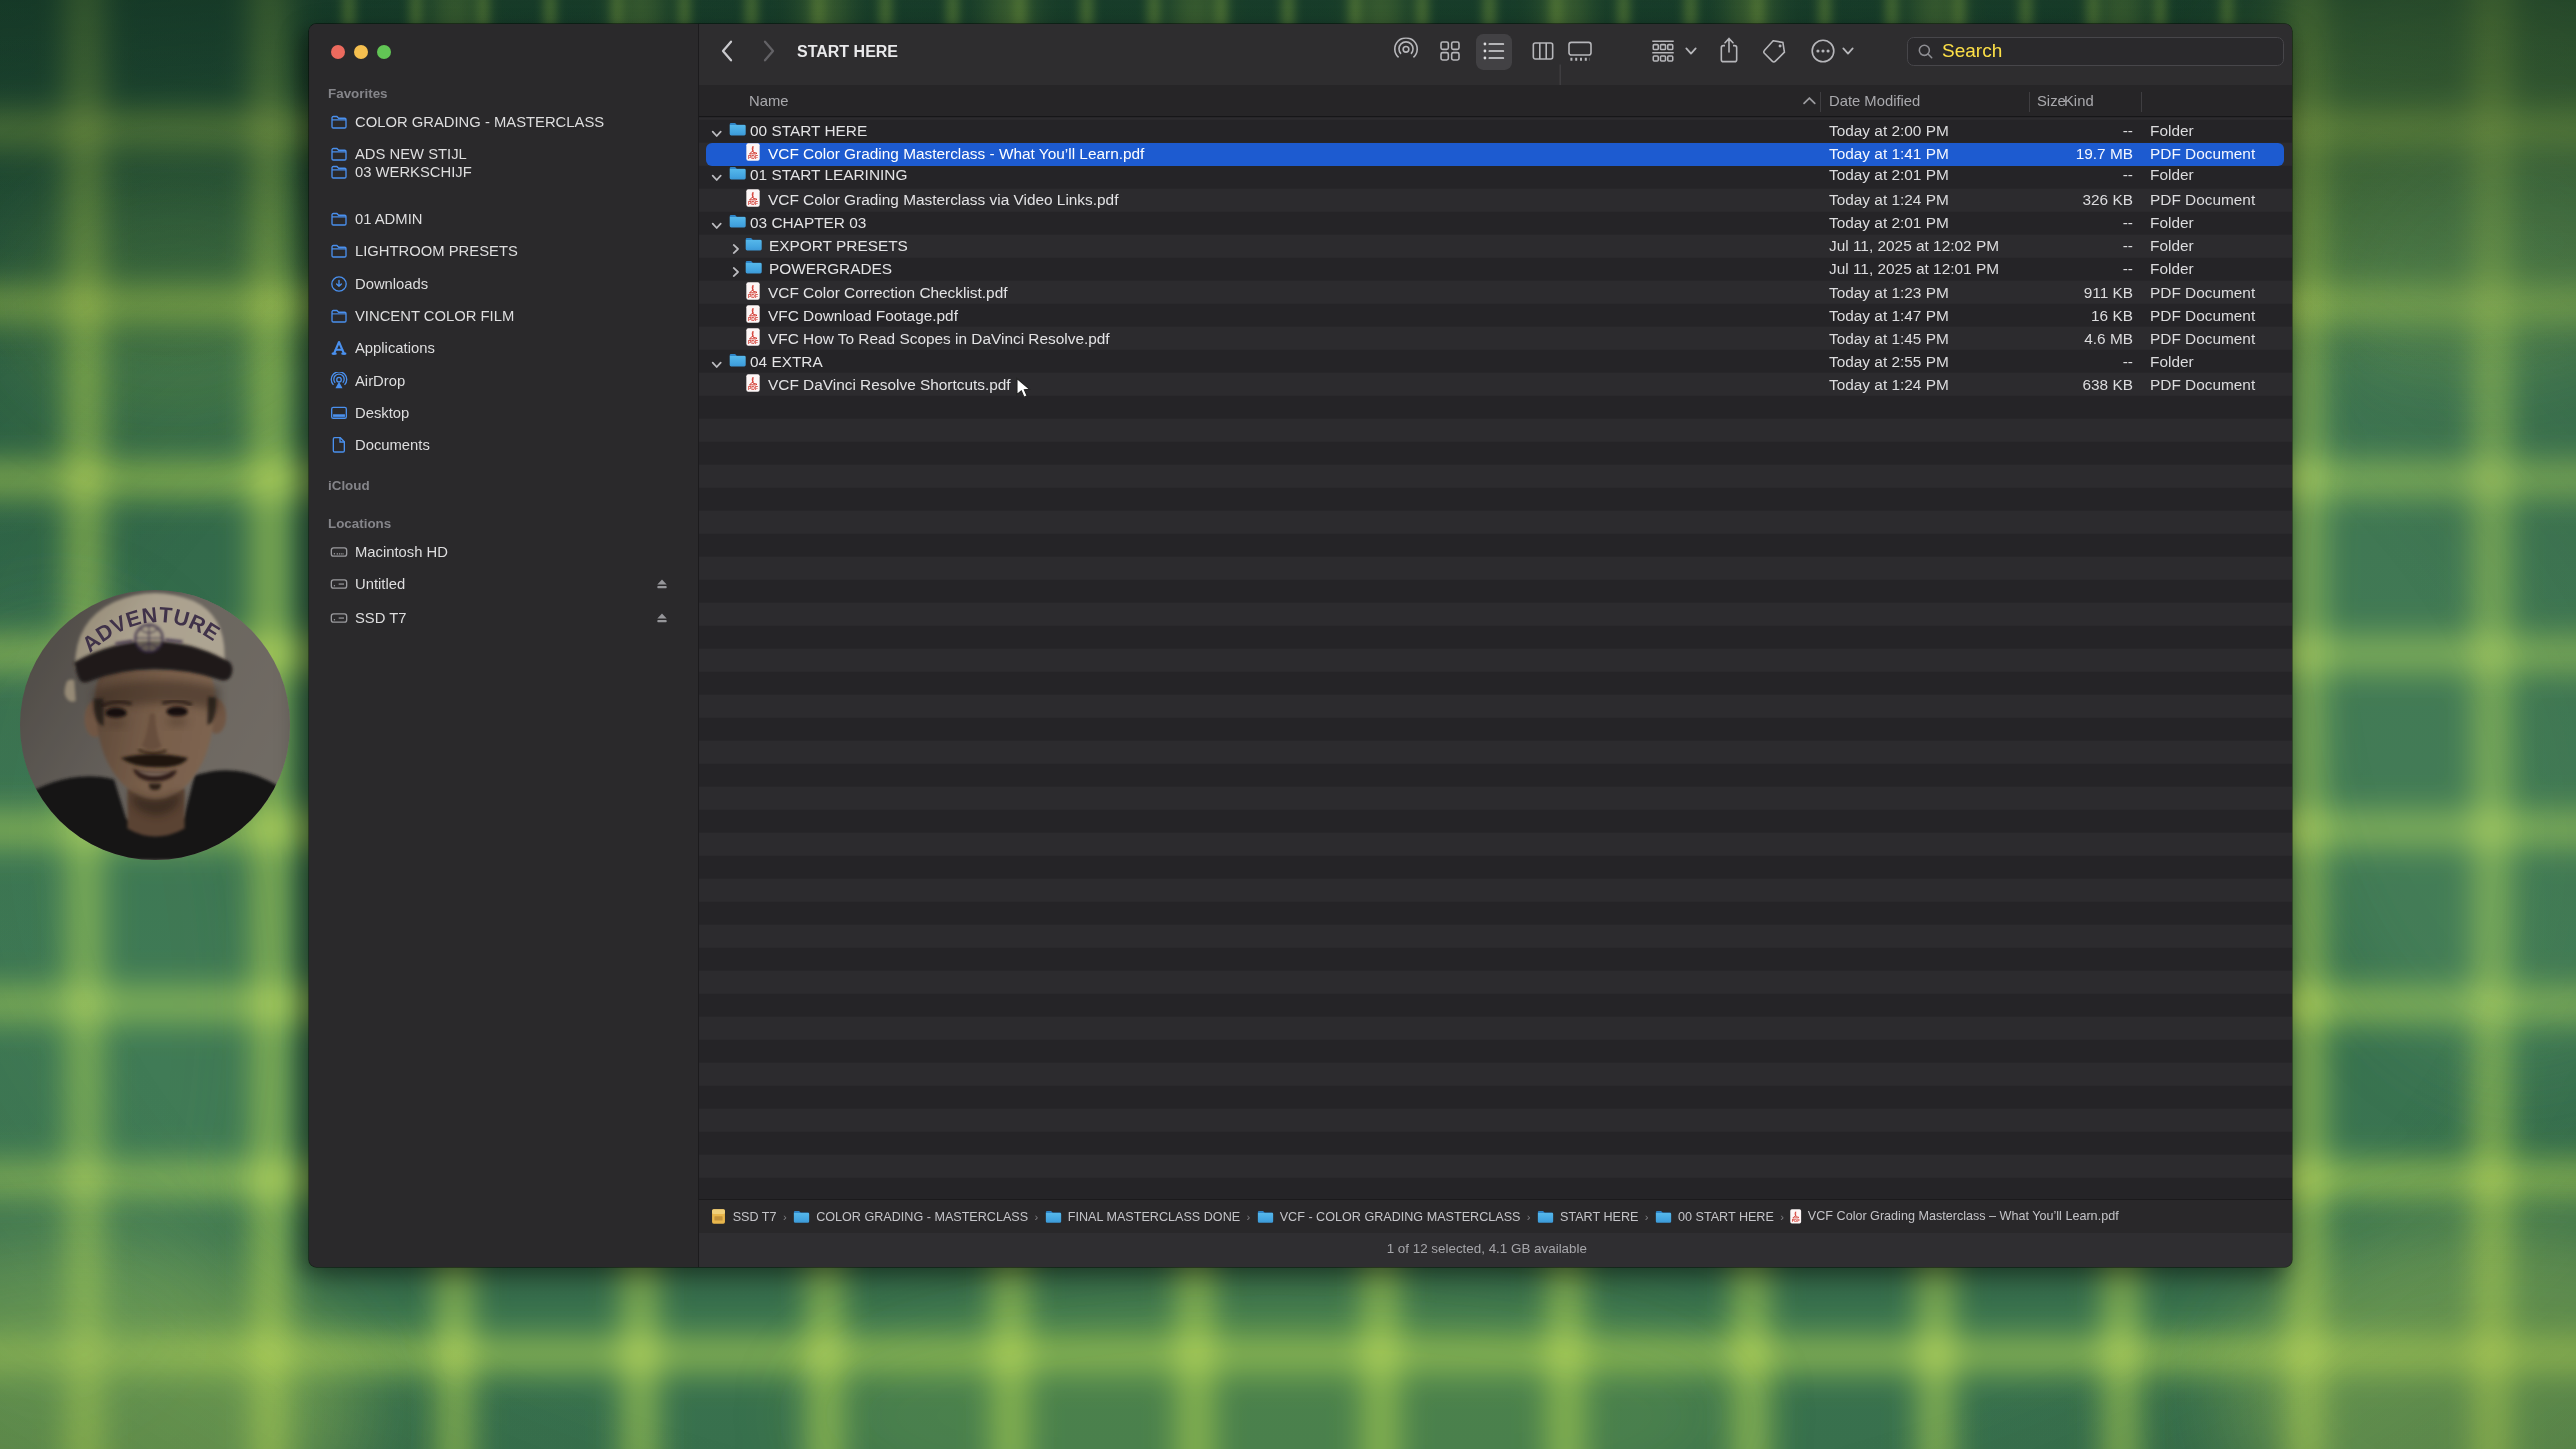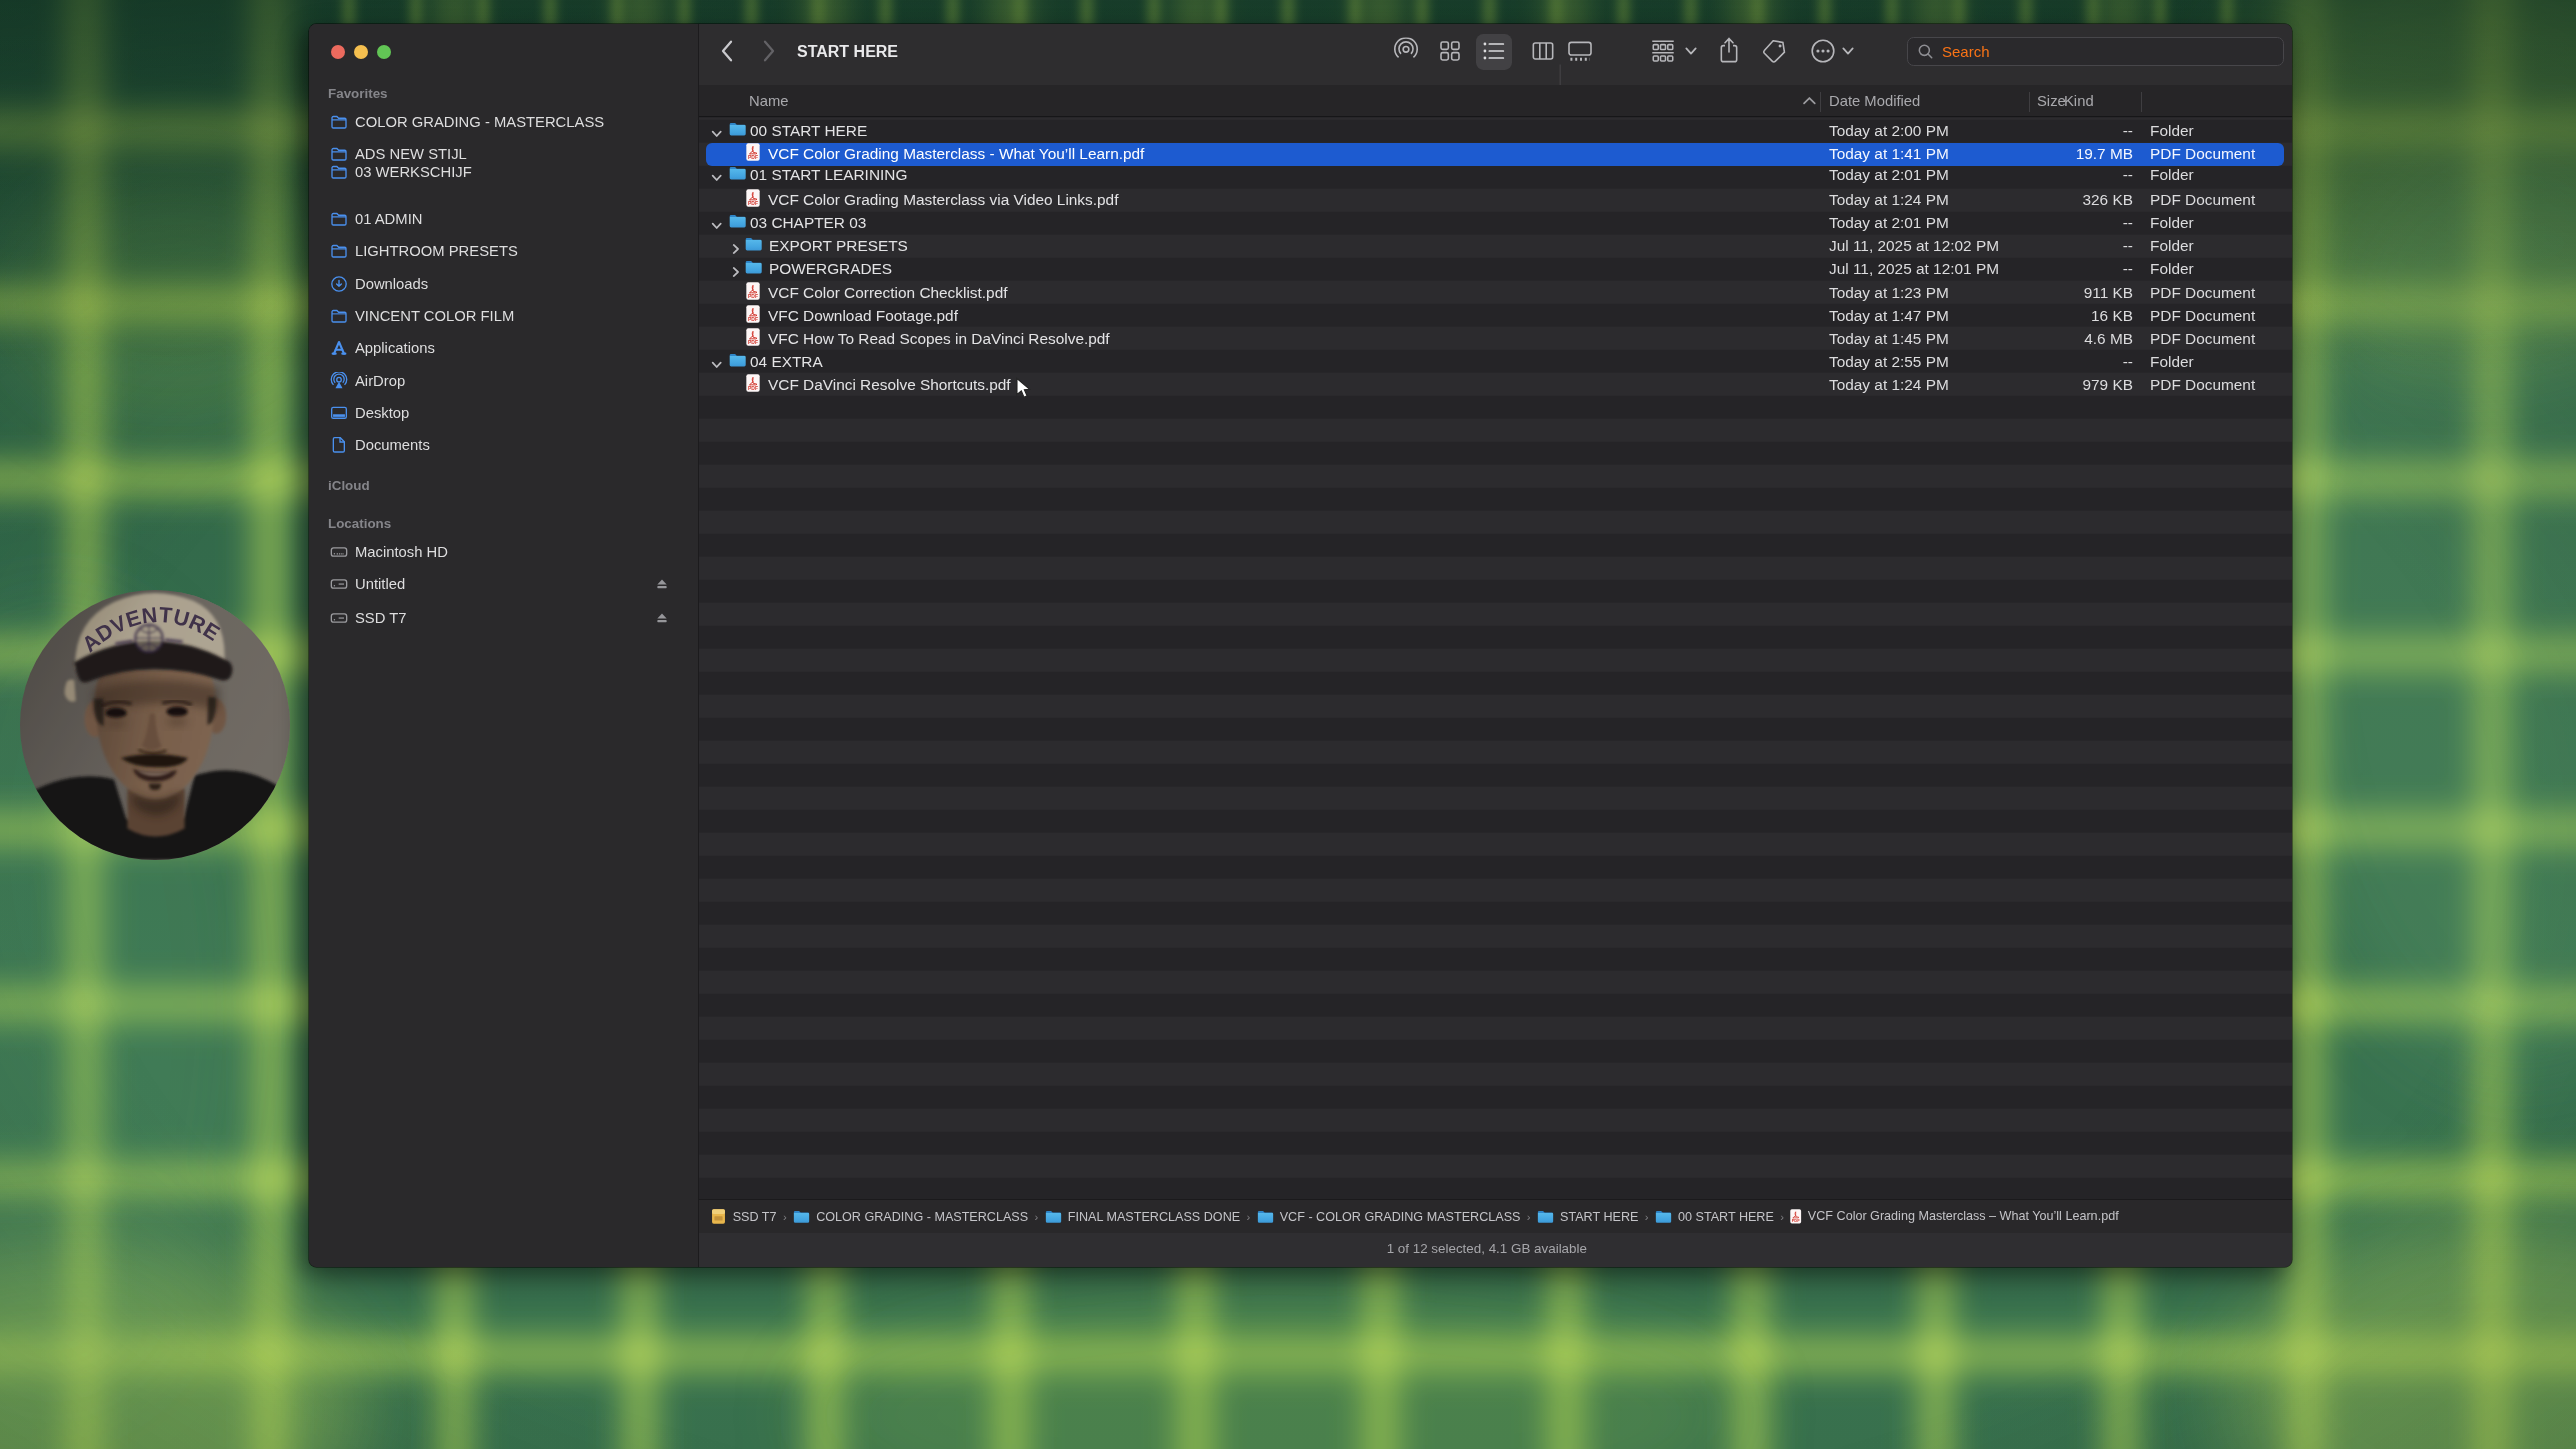--- a/index.html
+++ b/index.html
@@ -494,21 +494,21 @@
             </g>
           </svg></span>
       <span class="ticon" style="left:1149px"><svg width="13.4" height="13.4" viewBox="0 0 20 20">
             <path d="M3 6l7 8 7-8" fill="none" stroke="#b6b6ba" stroke-width="2.6" stroke-linecap="round" stroke-linejoin="round"></path>
           </svg></span>
       <div style="position:absolute;left:1208px;top:12.7px;width:377px;height:29.5px;border:1px solid #47464a;border-radius:6.7px;background:#2a292c">
         <svg width="17.4" height="17.4" viewBox="0 0 26 26" style="position:absolute;left:9.4px;top:5.4px" fill="none" stroke="#8e8e93" stroke-width="2.3">
             <circle cx="11" cy="11" r="7.5"></circle>
             <path d="M16.5 16.5L22 22" stroke-linecap="round"></path>
           </svg>
-        <span style="position:absolute;left:34px;top:50%;transform:translateY(-50%);font-size:15px;color:#f97316">Search</span>
+        <span style="position:absolute;left:34px;top:50%;transform:translateY(-50%);font-size:19px;color:#fde047">Search</span>
       </div>
     </div>
     <div id="colhdr">
       <span style="position:absolute;left:50px;top:50%;transform:translateY(-50%)">Name</span>
       <svg width="14.8" height="9.4" viewBox="0 0 22 14" style="position:absolute;left:1103px;top:11.4px">
           <path d="M3 11L11 3l8 8" fill="none" stroke="#9b9b9f" stroke-width="2.6" stroke-linecap="round" stroke-linejoin="round"></path>
         </svg>
       <div style="position:absolute;left:1121px;top:7.4px;width:0.7px;height:20px;background:#3f3e41"></div>
       <span style="position:absolute;left:1130px;top:50%;transform:translateY(-50%)">Date Modified</span>
       <div style="position:absolute;left:1330px;top:7.4px;width:0.7px;height:20px;background:#3f3e41"></div>
@@ -647,21 +647,21 @@
             <span class="kd">Folder</span>
       </div>
       <div class="row" style="top:254px">
         <span class="fico" style="left:47px"><svg width="14" height="18" viewBox="0 0 21 27" style="font-size:23px">
                 <rect x="0.5" y="0.5" width="20" height="26" rx="3" fill="#fdf6f6"></rect>
                 <path d="M10.5 5c-1.8 2.6-1.3 5.4.4 7.2-2.4.9-4.6 2.5-5.6 4.4 2-.5 4.6-.6 6.6-.3 1.6.3 3.7.2 4.6-.8-1.5-1-3.4-1.3-5.2-1.1-1.1-1.9-1.4-4.3-.8-6.4z" fill="none" stroke="#d2372e" stroke-width="1.5"></path>
                 <text x="10.5" y="23.4" font-size="7.5" font-weight="bold" fill="#d2372e" text-anchor="middle" font-family="Liberation Sans">PDF</text>
               </svg></span>
         <span class="nm" style="left:69px">VCF DaVinci Resolve Shortcuts.pdf</span>
             <span class="dt">Today at 1:24 PM</span>
-            <span class="sz">979 KB</span>
+            <span class="sz">638 KB</span>
             <span class="kd">PDF Document</span>
       </div>
     </div>
       </div>
     <div id="pathbar">
       <span class="pb-i"><svg width="17" height="17" viewBox="0 0 25 25" style="margin-right:6px">
             <rect x="3" y="2" width="19" height="21" rx="2.5" fill="#e8b64c"></rect>
             <rect x="3" y="2" width="19" height="7" rx="2.5" fill="#f0cf7a"></rect>
             <rect x="6.5" y="12" width="12" height="6.5" rx="1" fill="#c3923a"></rect>
           </svg>SSD T7</span>

